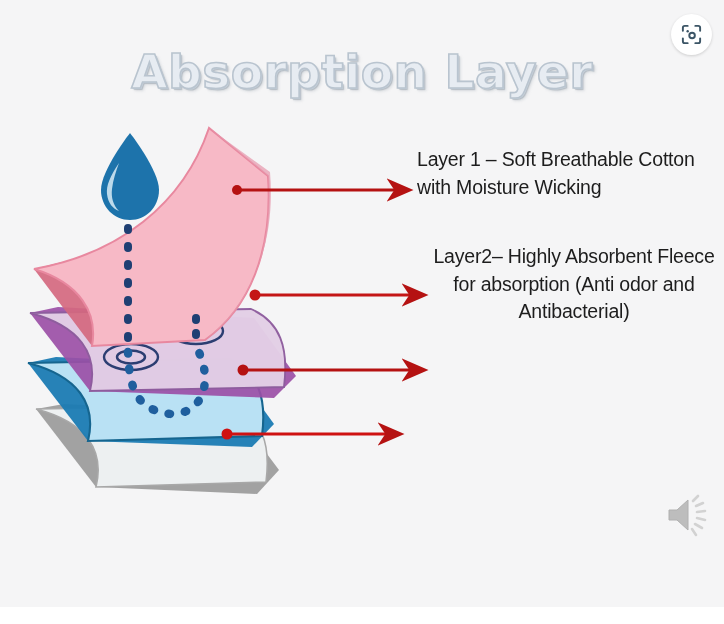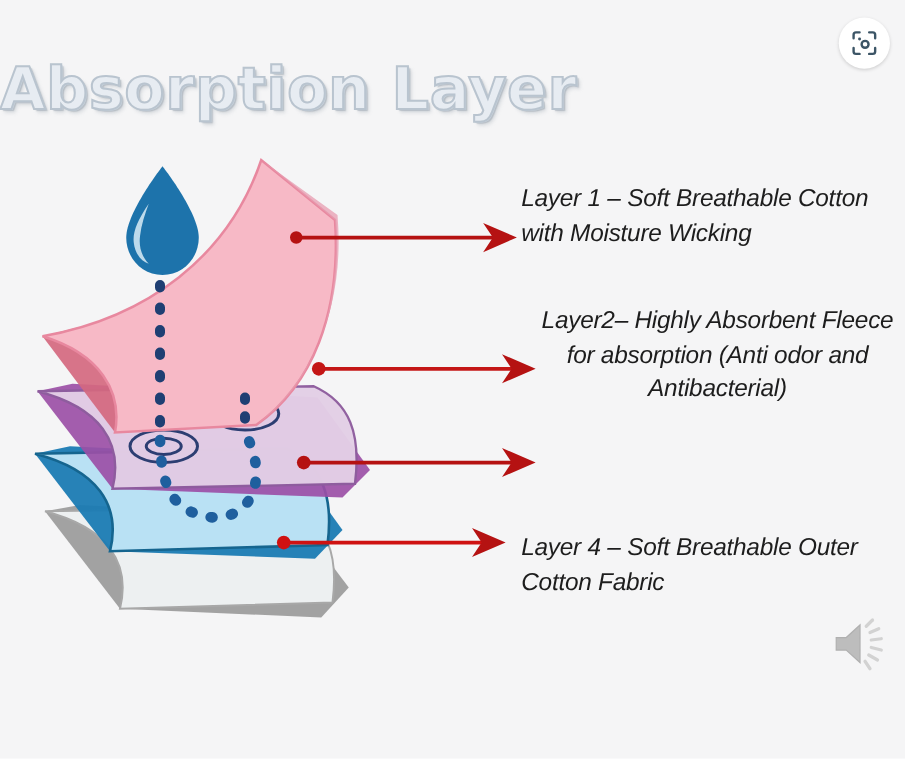--- a/index.html
+++ b/index.html
@@ -29,21 +29,21 @@
     background: #f5f5f6;
     overflow: hidden;
   }
 
   
   #title {
     position: absolute;
     left: 0;
     top: 44px;
     width: 724px;
-    text-align: left;
+    text-align: center;
     font-family: "DejaVu Sans", sans-serif;
     font-weight: 700;
     font-size: 47px;
     letter-spacing: 0.5px;
     color: #e7ecf2;
     -webkit-text-stroke: 1.6px #b9c4cf;
     text-shadow:
        1px 1px 0 #c9d3dd,
        2px 2px 1px rgba(150,160,172,0.55),
        3px 3px 3px rgba(150,160,172,0.28);
@@ -59,21 +59,20 @@
   }
 
   
   .label {
     position: absolute;
     font-family: "Liberation Sans", sans-serif;
     font-size: 19.5px;
     line-height: 1.42;
     color: #1d1d1d;
     letter-spacing: -0.2px;
-    font-style: italic;
   }
   #label-1 { left: 417px; top: 146px; width: 296px; }
   #label-2 { left: 430px; top: 243px; width: 288px; text-align: center; }
   #label-3 { left: 432px; top: 362px; width: 288px; }
   #label-4 { left: 417px; top: 425px; width: 296px; }
 
   
   #lens-button {
     position: absolute;
     left: 671px;
@@ -208,21 +207,20 @@
         <circle cx="227" cy="434" r="5.5" fill="#cf1212"></circle>
         <line x1="227" y1="434" x2="400" y2="434" stroke="#cf1212" stroke-width="3" marker-end="url(#ah)"></line>
       </g>
     </svg>
 
     <div class="label" id="label-1">Layer 1 – Soft Breathable Cotton with Moisture Wicking</div>
 
     <div class="label" id="label-2">Layer2– Highly Absorbent Fleece for absorption (Anti odor and Antibacterial)</div>
 
 
-    <div class="label" id="label-4">Layer 4 – Soft Breathable Outer Cotton Fabric</div>
 
     <svg id="speaker-icon" viewBox="0 0 50 46">
       <path d="M6,18 L14,18 L25,8 L25,38 L14,28 L6,28 Z" fill="#bdbdbd" stroke="#b0b0b0" stroke-width="1"></path>
       <g stroke="#d2d2d2" stroke-width="2.6" fill="none" stroke-linecap="round">
         <path d="M30,9 L35,4"></path>
         <path d="M33,14 L40,11"></path>
         <path d="M34,20 L42,19"></path>
         <path d="M34,26 L42,28"></path>
         <path d="M32,32 L39,36"></path>
         <path d="M29,37 L33,43"></path>

